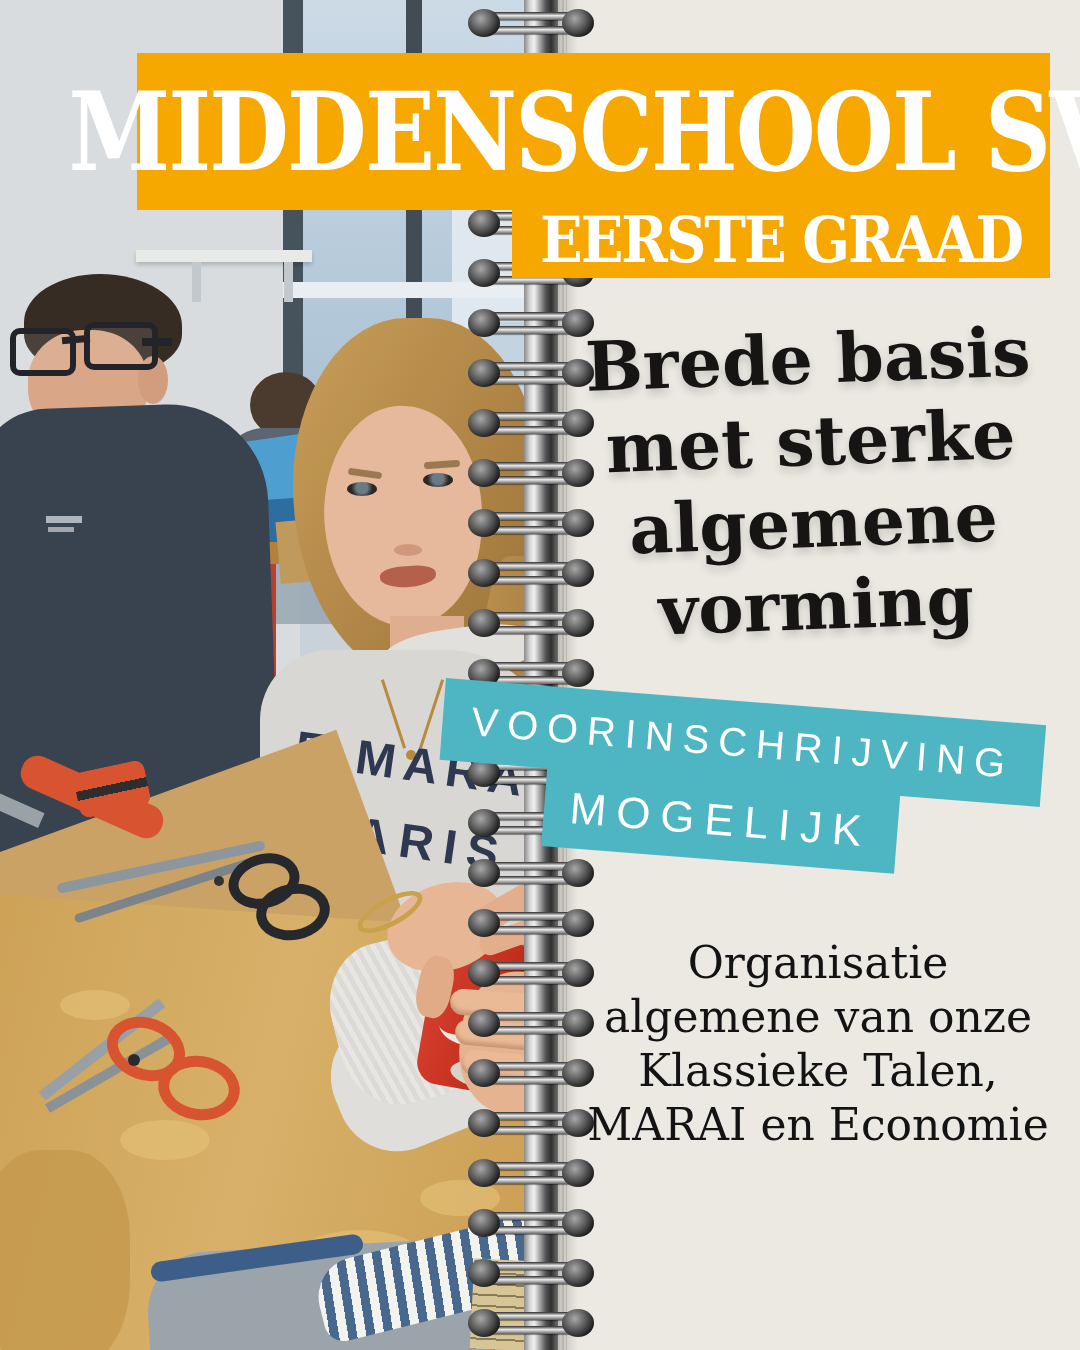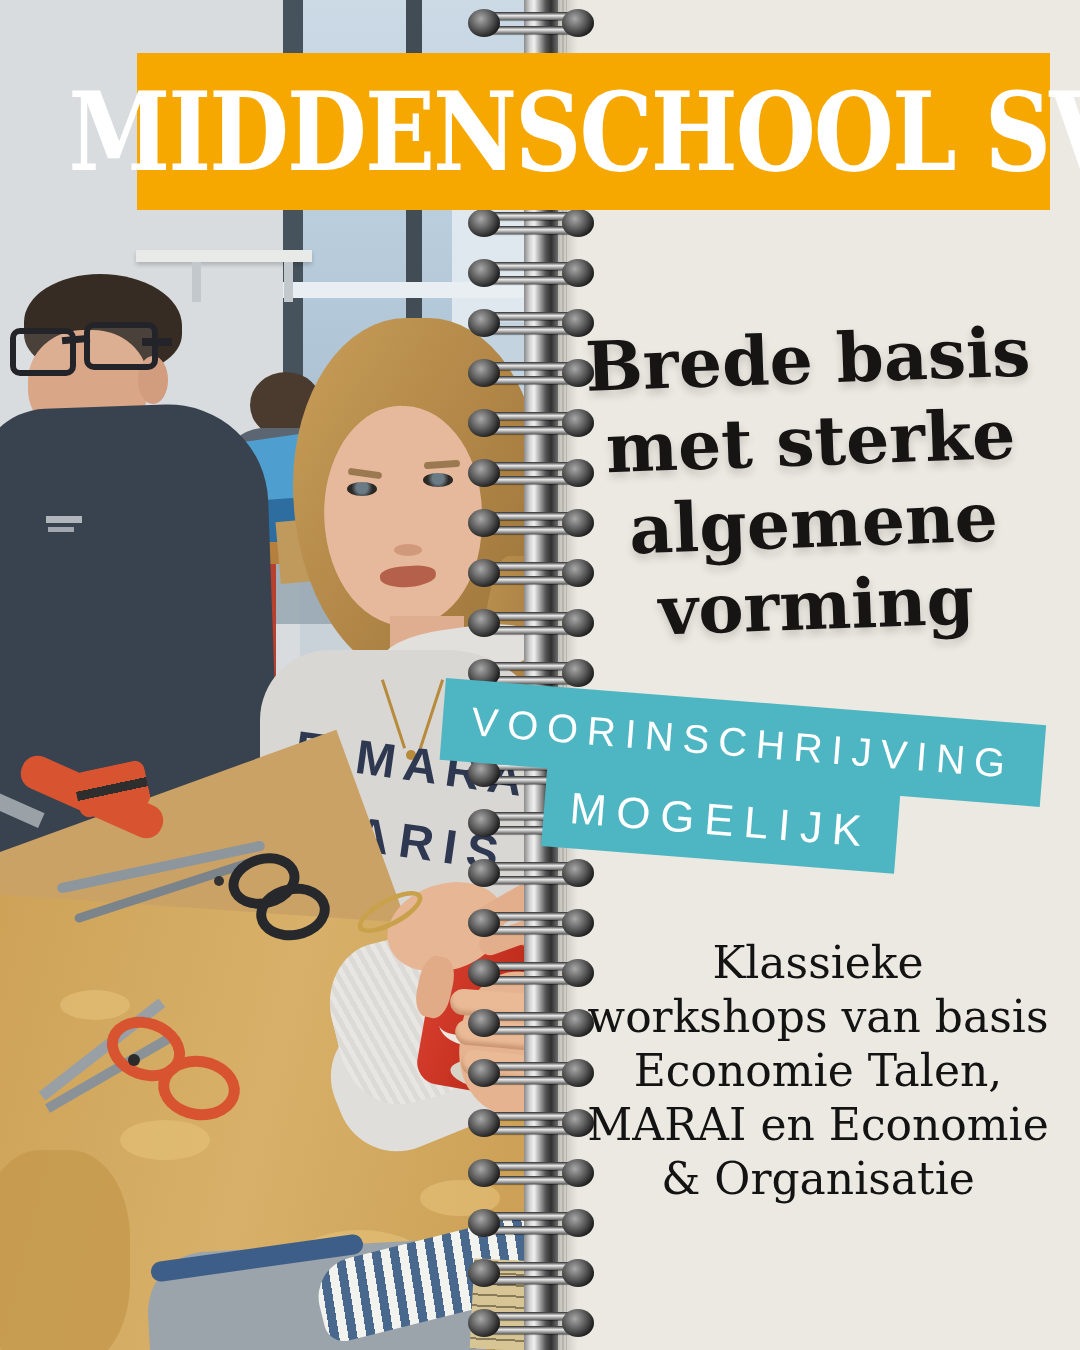--- a/index.html
+++ b/index.html
@@ -440,34 +440,36 @@
         <div class="wire wt"></div>
         <div class="wire wb"></div>
         <div class="cap cl"></div>
         <div class="cap cr"></div>
       </div>
     </div>
 
   <div class="abs banner banner1">
     <div class="banner-text">MIDDENSCHOOL SV</div>
   </div>
+  <div class="abs banner banner2">
+    <div class="banner-text">EERSTE GRAAD</div>
+  </div>
 
   <div class="abs headline">
     <div>Brede basis</div>
     <div>met sterke</div>
     <div>algemene</div>
     <div>vorming</div>
   </div>
 
   <div class="abs ribbon">
     <div class="rib rib1">VOORINSCHRIJVING</div>
     <div class="rib rib2">MOGELIJK</div>
   </div>
 
   <div class="abs bodytext">
-    <div>Klassieke</div>
-    <div>workshops van basis</div>
-    <div>Economie Talen,</div>
+    <div>Organisatie</div>
+    <div>algemene van onze</div>
+    <div>Klassieke Talen,</div>
     <div>MARAI en Economie</div>
-    <div>&amp; Organisatie</div>
   </div>
 
 </div>
 
 </body></html>

